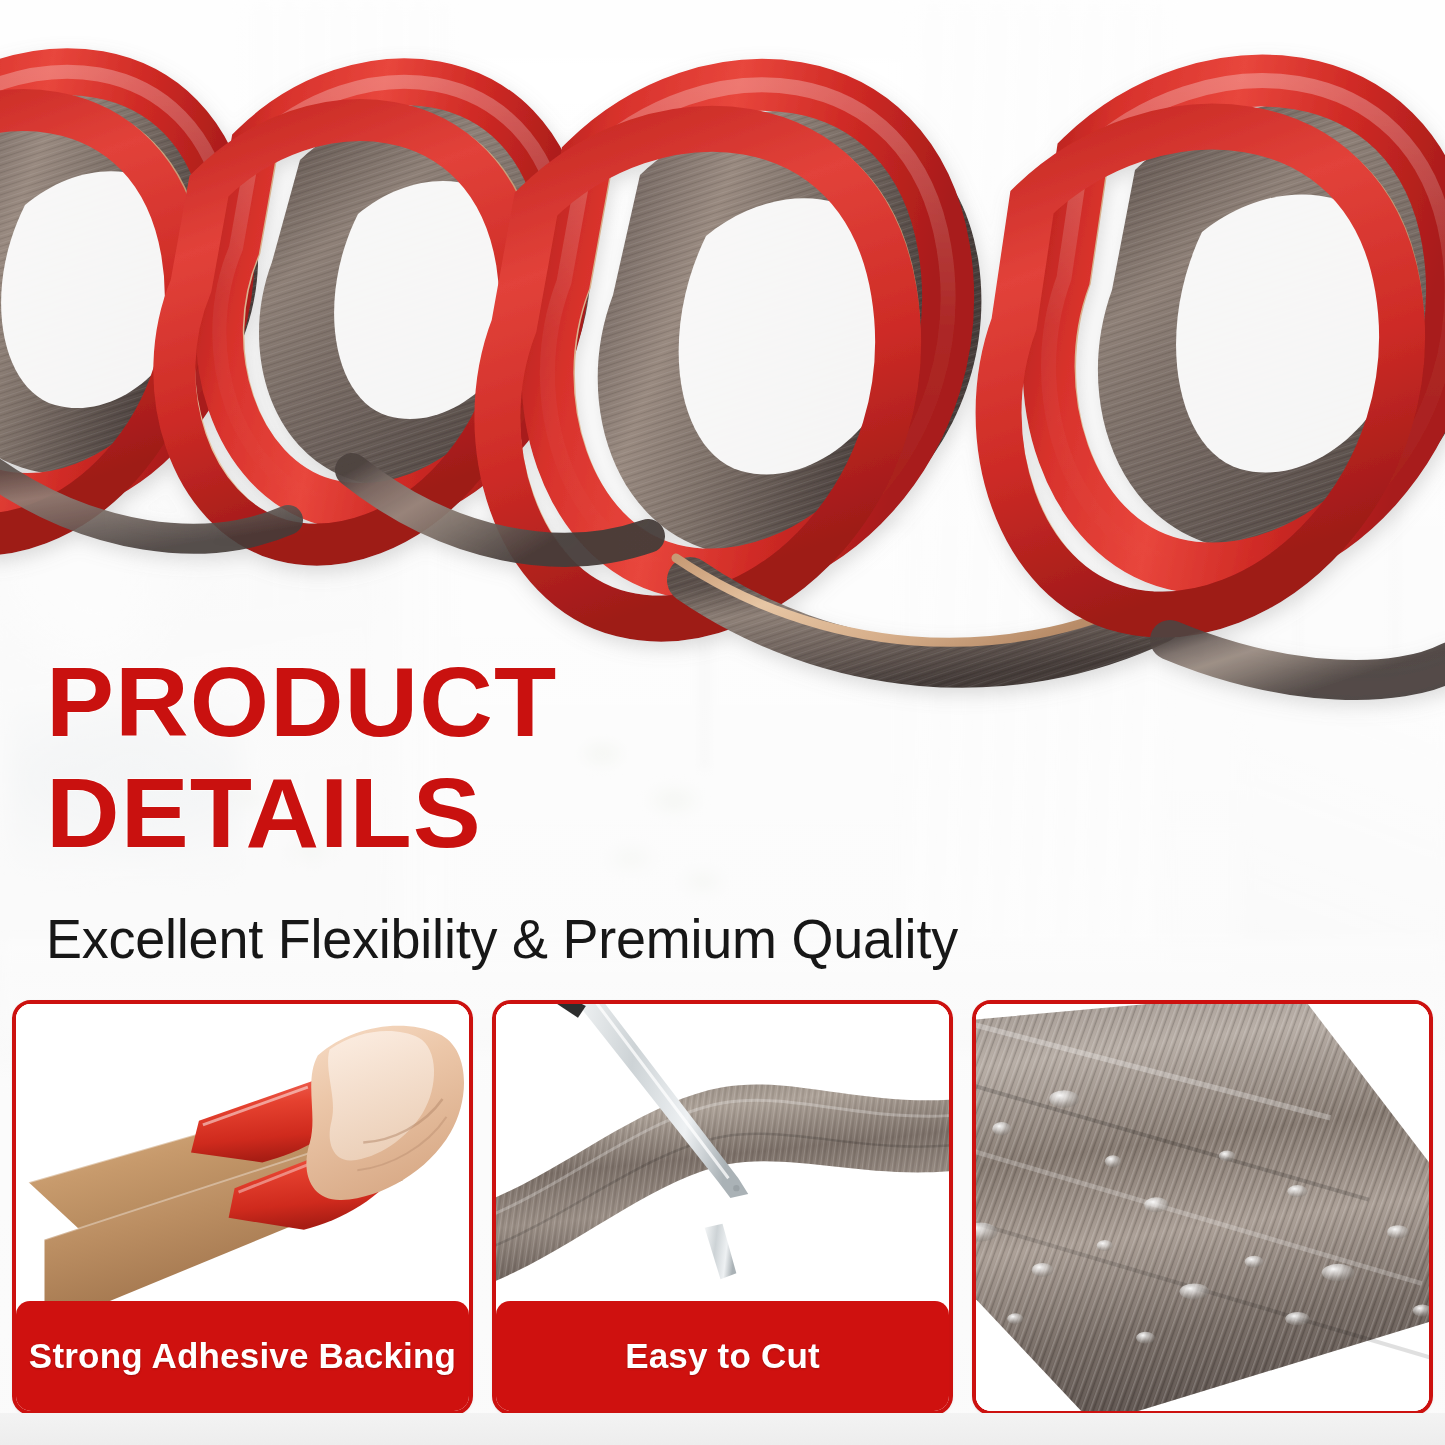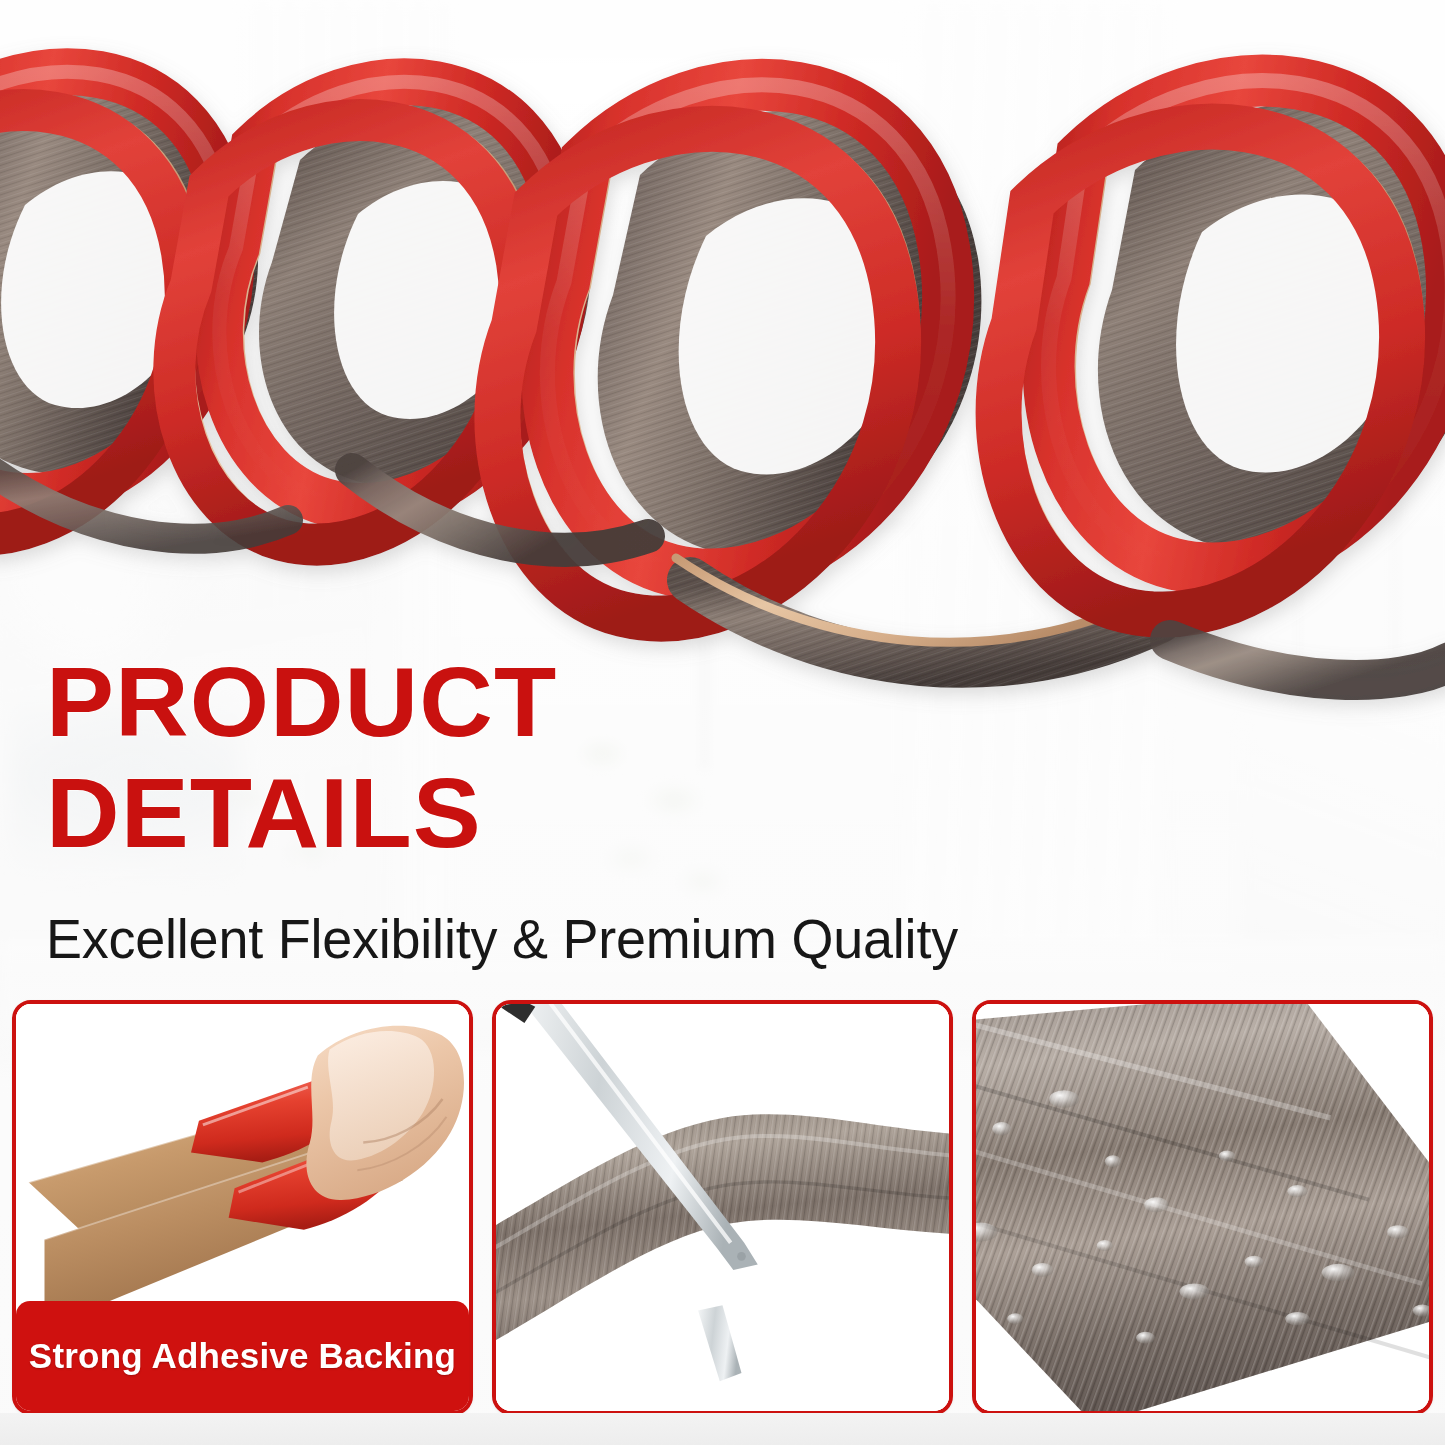--- a/index.html
+++ b/index.html
@@ -448,20 +448,21 @@
           <path d="M -10,216 C 70,184 152,114 230,100 C 300,88 372,120 470,112" stroke="rgba(255,255,255,.26)" stroke-width="3" fill="none"></path>
           <path d="M -10,248 C 70,218 152,148 230,134 C 300,122 372,152 470,142" stroke="rgba(0,0,0,.14)" stroke-width="2.5" fill="none"></path>
 
           <path d="M 76,-10 L 104,-10 L 246,176 L 256,192 L 238,196 L 226,180 Z" fill="url(#blade)"></path>
           <path d="M 80,-10 L 96,-10 L 236,176" stroke="rgba(255,255,255,.75)" stroke-width="3" fill="none"></path>
           <path d="M 212,226 L 230,222 L 244,272 L 228,278 Z" fill="url(#blade)"></path>
           <path d="M 68,-10 L 92,2 L 84,14 L 60,-2 Z" fill="#2e2e2e"></path>
           <circle cx="244" cy="186" r="3.2" fill="#9aa2a6"></circle>
         </svg>
       </div>
+      <div class="panel-caption">Easy to Cut</div>
     </div>
 
     <div class="panel">
       <div class="panel-media">
         <svg viewBox="0 0 460 300" preserveAspectRatio="xMidYMid slice" aria-hidden="true">
           <defs>
             <linearGradient id="woodBand3" x1="0" y1="0" x2="0.2" y2="1">
               <stop offset="0" stop-color="#9a9089"></stop>
               <stop offset="0.2" stop-color="#b6aca4"></stop>
               <stop offset="0.42" stop-color="#84786f"></stop>

